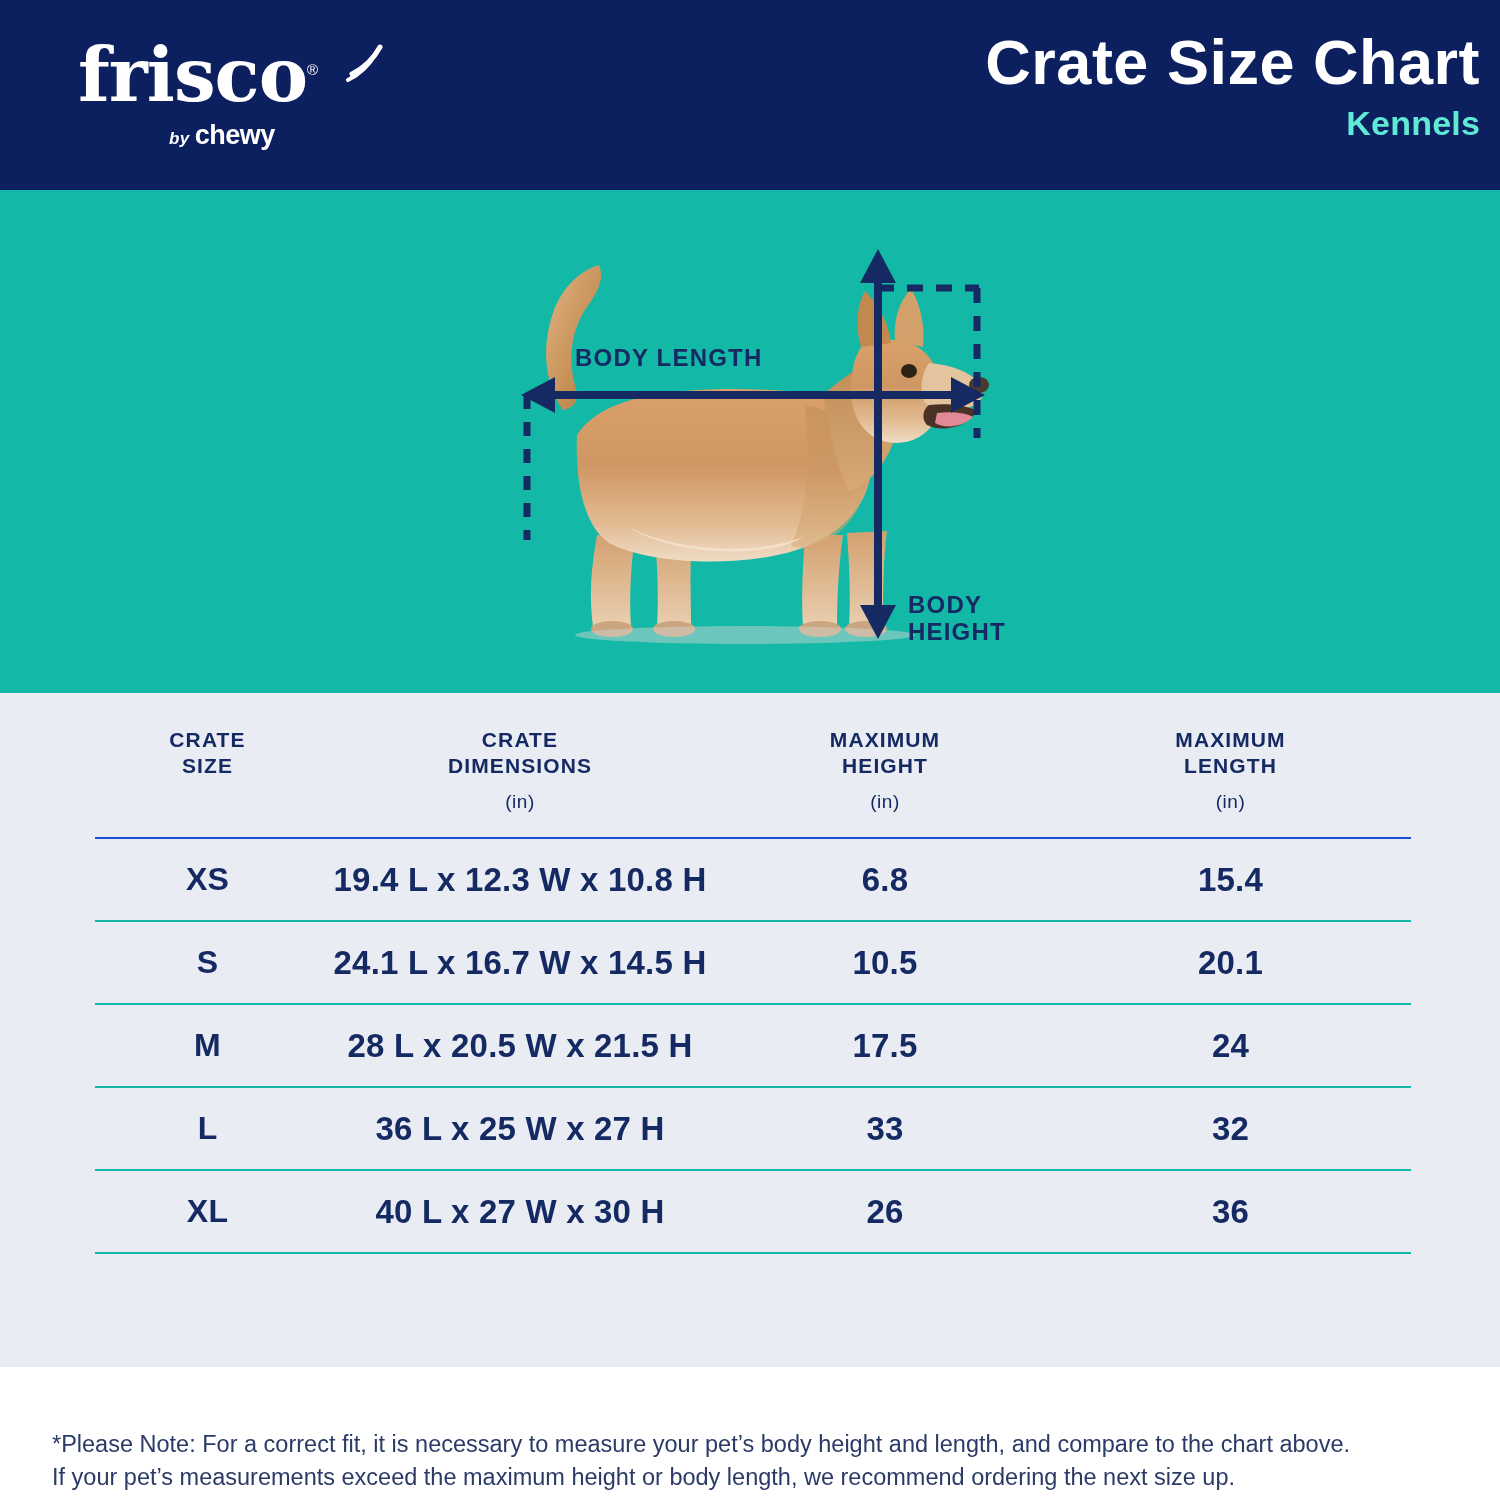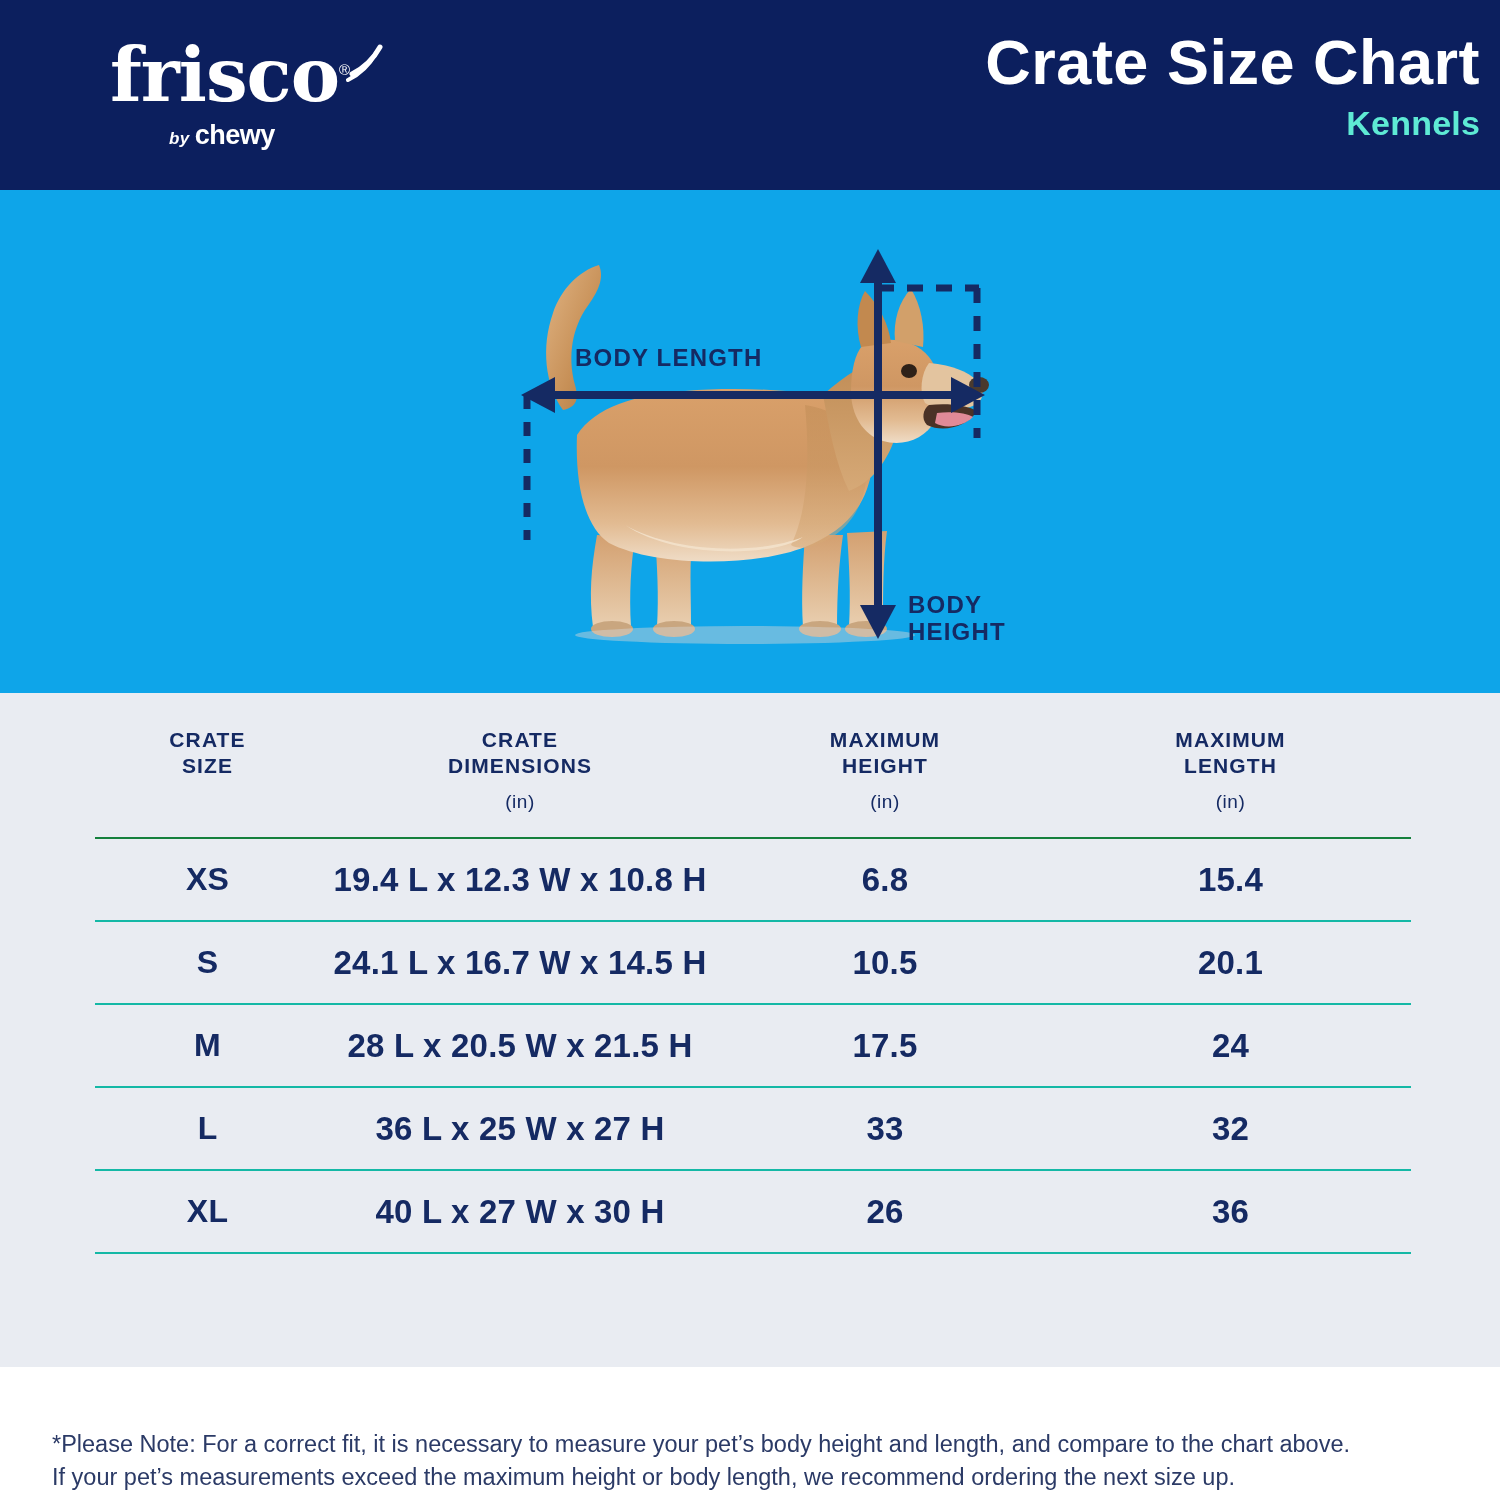--- a/index.html
+++ b/index.html
@@ -34,21 +34,20 @@
   }
   .logo-word {
     font-family: "DejaVu Serif", serif;
     font-size: 74px;
     font-weight: 700;
     letter-spacing: -1px;
     line-height: 1;
     display: block;
     position: relative;
     padding-left: 6px;
-    margin-left: 32px;
   }
   .logo-reg {
     font-size: 15px;
     vertical-align: super;
     font-family: "Liberation Sans", sans-serif;
     font-weight: 400;
   }
   .logo-swish {
     position: absolute;
     right: -14px;
@@ -98,21 +97,21 @@
     letter-spacing: .2px;
   }
 
   
   .illus {
     position: absolute;
     left: 0;
     top: 190px;
     width: 1500px;
     height: 503px;
-    background: #0ea5e9;
+    background: #14b8a6;
   }
   .dog-stage {
     position: absolute;
     left: 505px;
     top: 45px;
     width: 520px;
     height: 420px;
   }
 
   
@@ -156,21 +155,21 @@
 
   .tbl th {
     color: #152a63;
     font-size: 21px;
     font-weight: 700;
     letter-spacing: 1.1px;
     line-height: 1.22;
     padding: 34px 0 24px 0;
     text-align: center;
     vertical-align: top;
-    border-bottom: 2px solid #15803d;
+    border-bottom: 2px solid #1d4ed8;
   }
   .th-unit {
     display: block;
     font-size: 19px;
     font-weight: 400;
     letter-spacing: .5px;
     margin-top: 12px;
   }
   .tbl td {
     color: #152a63;

